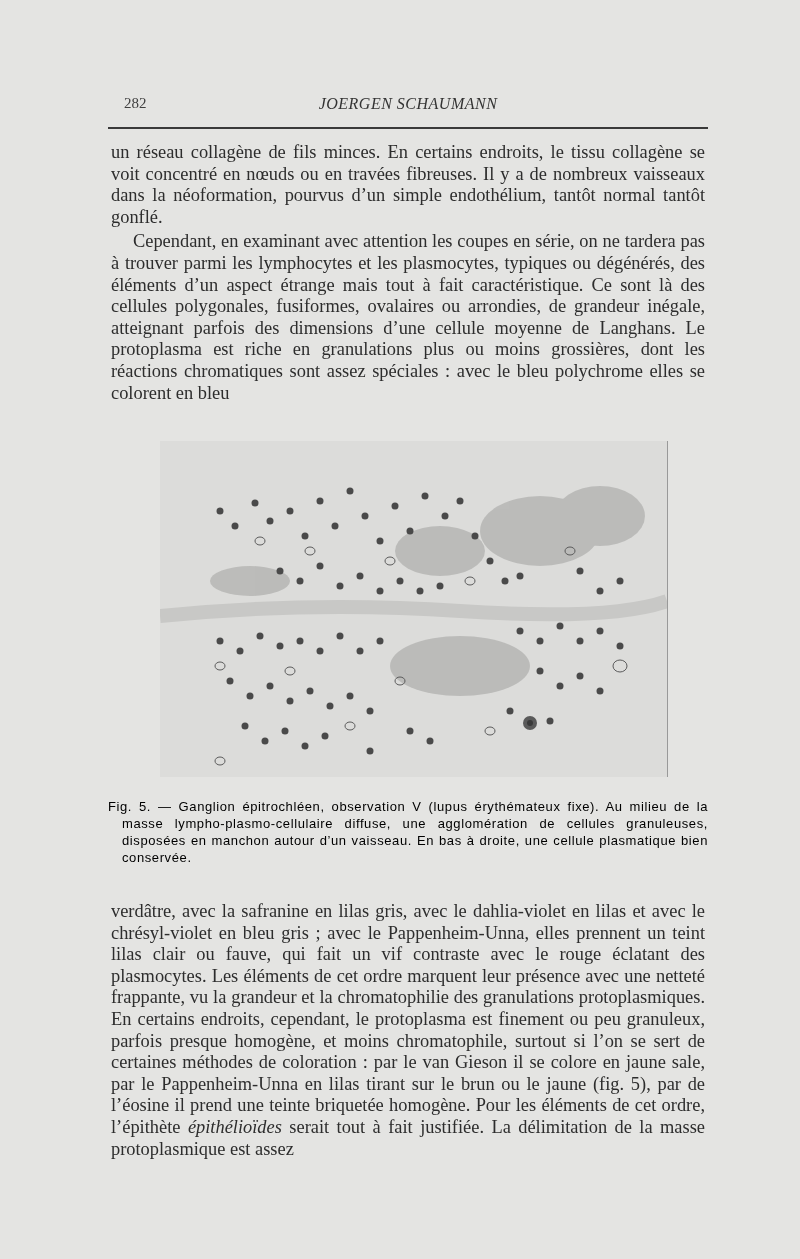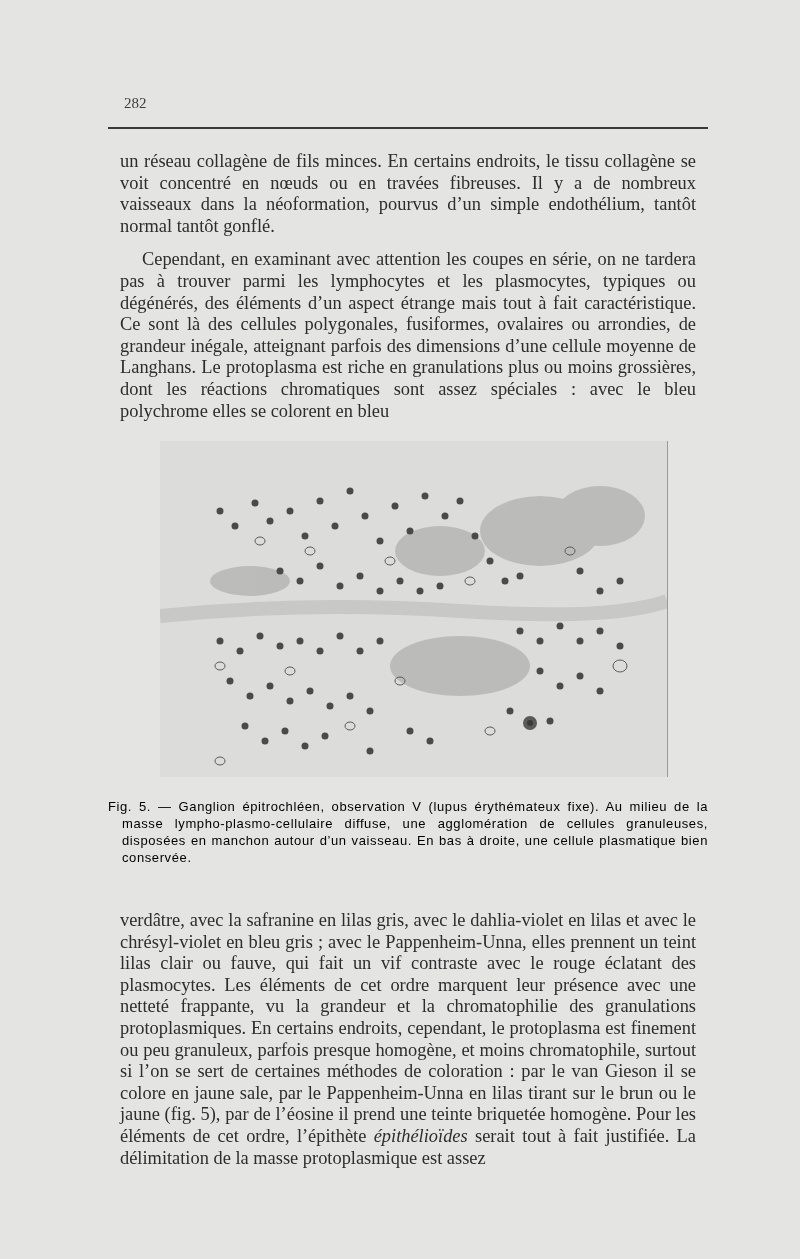--- a/index.html
+++ b/index.html
@@ -25,21 +25,21 @@
     }
     .header-rule {
       position: absolute; left: 108px; top: 127px; width: 600px;
       height: 0; border-top: 2px solid #3a3a3a;
     }
     .text-block {
       position: absolute; left: 108px; width: 600px;
       font-size: 18.4px; line-height: 21.6px;
       text-align: justify; color: #2d2d2d;
     }
-    .text-block p { margin: 12px; }
+    .text-block p { margin: 3px; }
     .text-block p.indent { text-indent: 22px; }
     #block-1 { top: 139px; }
     #block-2 { top: 898px; }
     .figure {
       position: absolute; left: 160px; top: 441px; width: 507px; height: 336px;
       background: #dcdcda;
       border-right: 1px solid #999;
       overflow: hidden;
     }
     .figure svg { width: 100%; height: 100%; display: block; }
@@ -51,20 +51,21 @@
       letter-spacing: 0.6px;
     }
     .caption p { margin: 0; padding-left: 14px; text-indent: -14px; }
     em { }
   </style>
 </head>
 <body>
 
 <div class="page-header">
   <span class="page-number">282</span>
+  <div class="running-title">JOERGEN SCHAUMANN</div>
 </div>
 <div class="header-rule"></div>
 
 <div class="text-block" id="block-1">
   <p>un réseau collagène de fils minces. En certains endroits, le tissu collagène se voit concentré en nœuds ou en travées fibreuses. Il y a de nombreux vaisseaux dans la néoformation, pourvus d’un simple endothélium, tantôt normal tantôt gonflé.</p>
   <p class="indent">Cependant, en examinant avec attention les coupes en série, on ne tardera pas à trouver parmi les lymphocytes et les plasmocytes, typiques ou dégénérés, des éléments d’un aspect étrange mais tout à fait caractéristique. Ce sont là des cellules polygonales, fusiformes, ovalaires ou arrondies, de grandeur inégale, atteignant parfois des dimensions d’une cellule moyenne de Langhans. Le protoplasma est riche en granulations plus ou moins grossières, dont les réactions chromatiques sont assez spéciales : avec le bleu polychrome elles se colorent en bleu</p>
 </div>
 
 <div class="figure">
   <svg viewBox="0 0 507 336" preserveAspectRatio="none">

